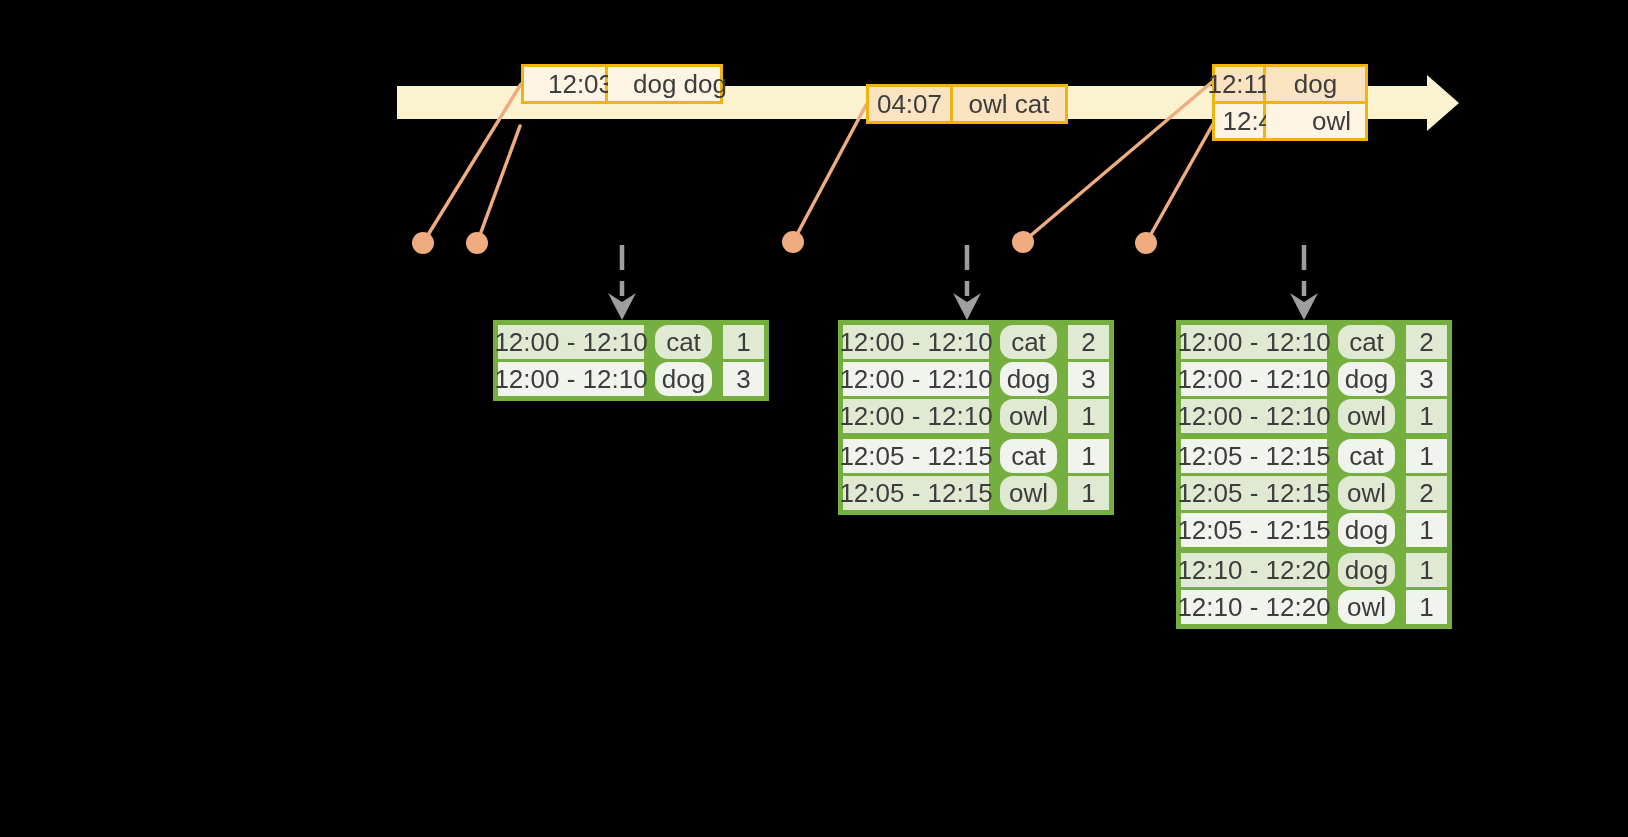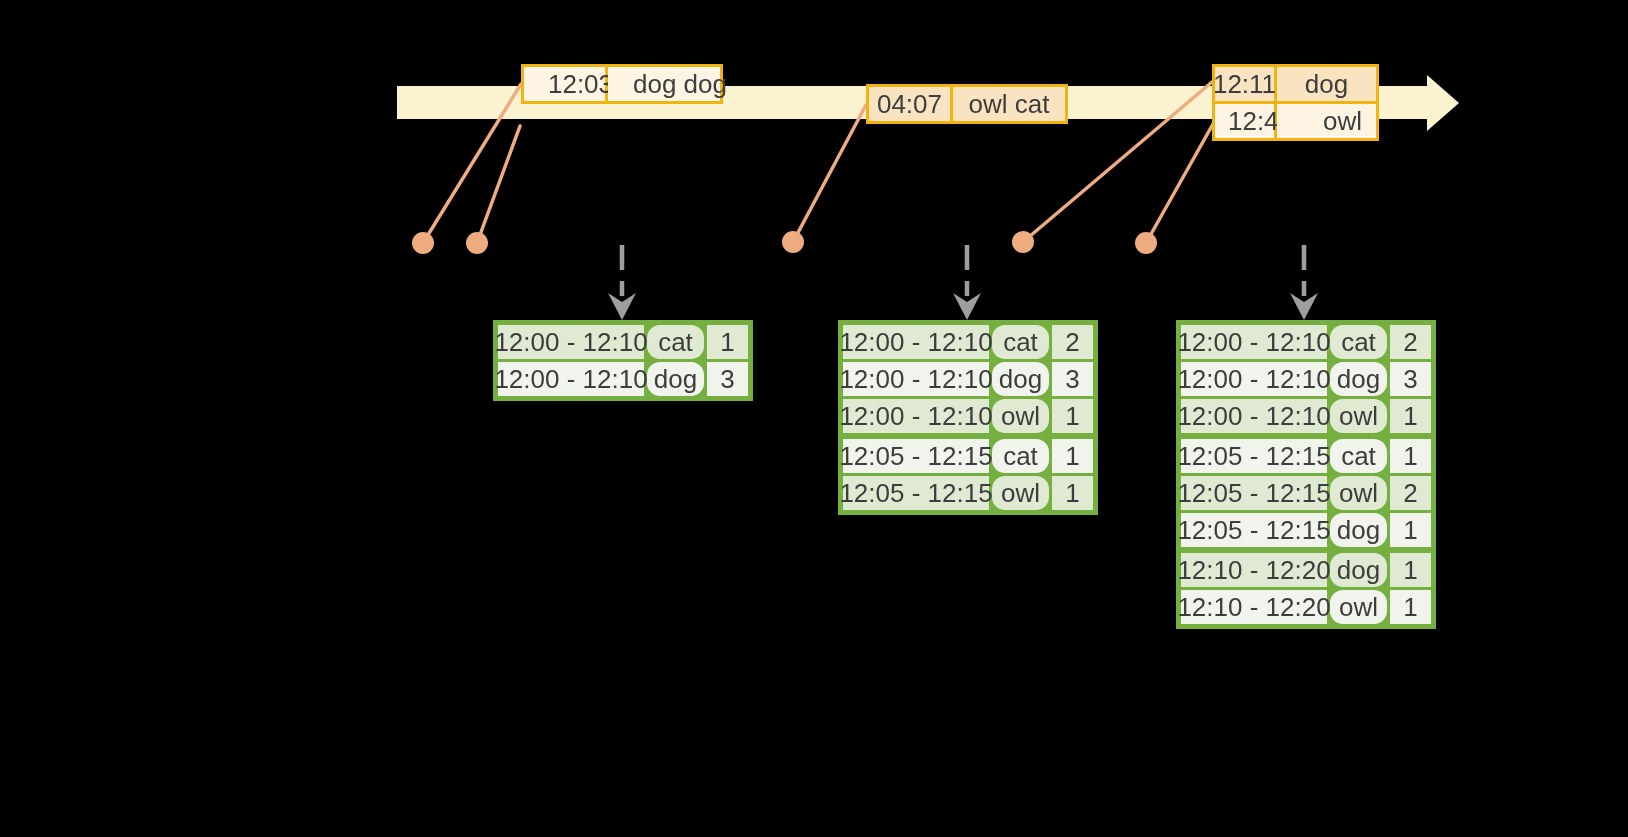--- a/index.html
+++ b/index.html
@@ -48,31 +48,31 @@
   }
   
   .event-table{
     background:var(--gold);
     border:3px solid var(--gold);
     gap:3px;
   }
   .event-row{display:flex; gap:3px;}
   .event-table .time{width:81px;}
   .event-table .words{width:112px;}
-  .event-table.narrow .time{width:59px;}
+  .event-table.narrow .time{width:48px;}
   .event-table.narrow .words{width:99px;}
   .event-table .row-even .cell{background:var(--peach);}
   .event-table .row-alt  .cell{background:var(--cream);padding-left:32px;}
   
   .result-table{
     background:var(--green);
     border:5px solid var(--green);
     gap:3px;
   }
-  .result-row{display:flex; gap:3px;}
+  .result-row{display:flex; gap:11px;}
   .result-table .window{width:146px;}
   .result-table .word{width:57px;border-radius:13px;}
   .result-table .count{width:41px;}
   .result-table .row-even .cell{background:var(--greenLight);}
   .result-table .row-alt  .cell{background:var(--greenPale);}
   .result-row.group-start{margin-top:3px;}
 
   #event-1{left:521px; top:64px;}
   #event-2{left:866px; top:84px;}
   #event-3{left:1212px; top:64px;}

